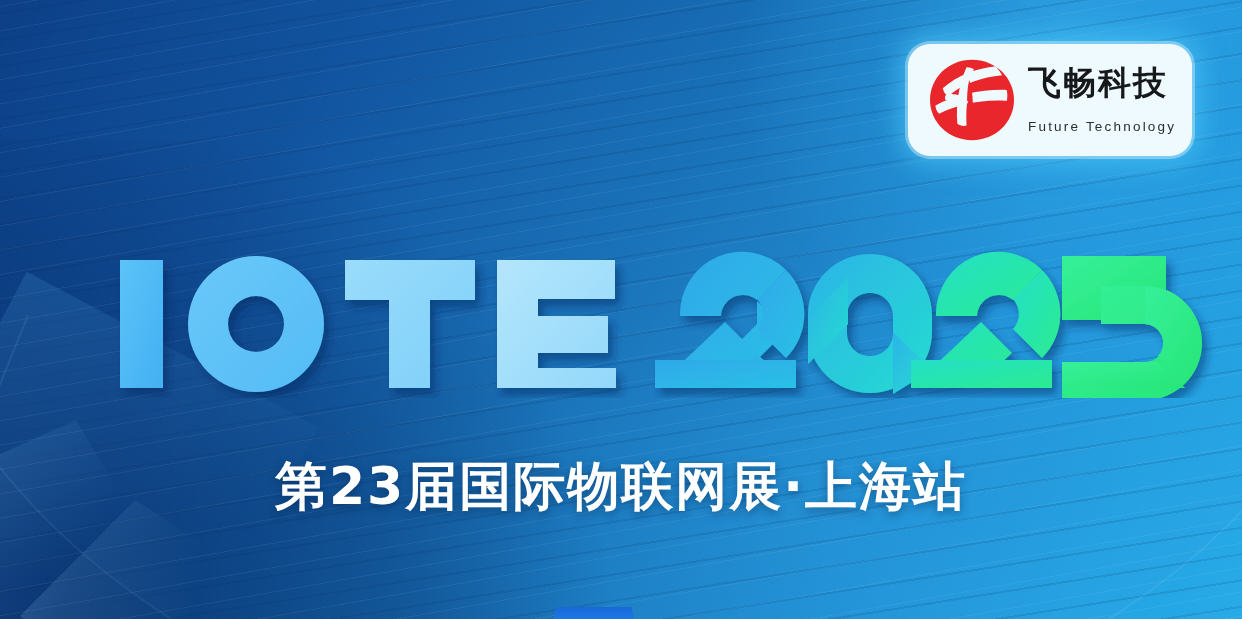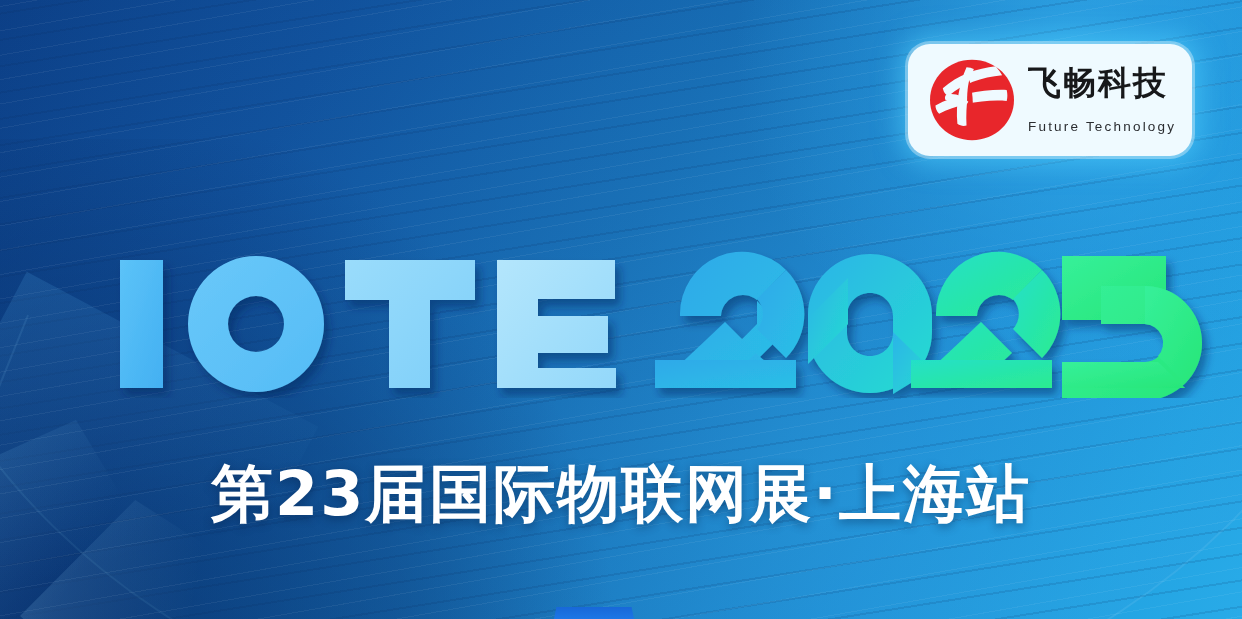--- a/index.html
+++ b/index.html
@@ -105,21 +105,21 @@
     font-size:13.5px;color:#2a2c30;letter-spacing:2.2px;margin-top:18px;white-space:nowrap;
   }
 
   
   .hero{position:absolute;left:0;top:0;width:1242px;height:619px;}
   .iote-svg{position:absolute;left:110px;top:248px;}
   .subtitle{
     position:absolute;left:0;right:0;top:452px;text-align:center;
     font-family:"DejaVu Sans","Liberation Sans",sans-serif;
     font-weight:bold;
-    font-size:62px;
+    font-size:52px;
     color:#ffffff;
     letter-spacing:2px;
     text-shadow:0 3px 10px rgba(4,32,72,.45);
     white-space:nowrap;
   }
 </style>
 </head>
 <body>
 
 <div class="stage">

